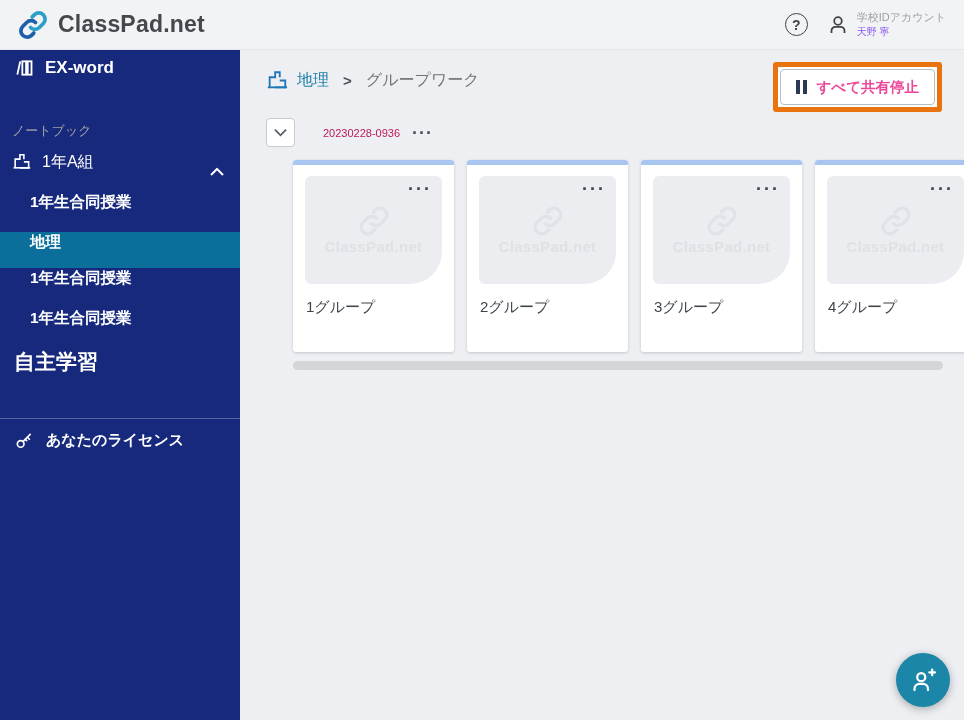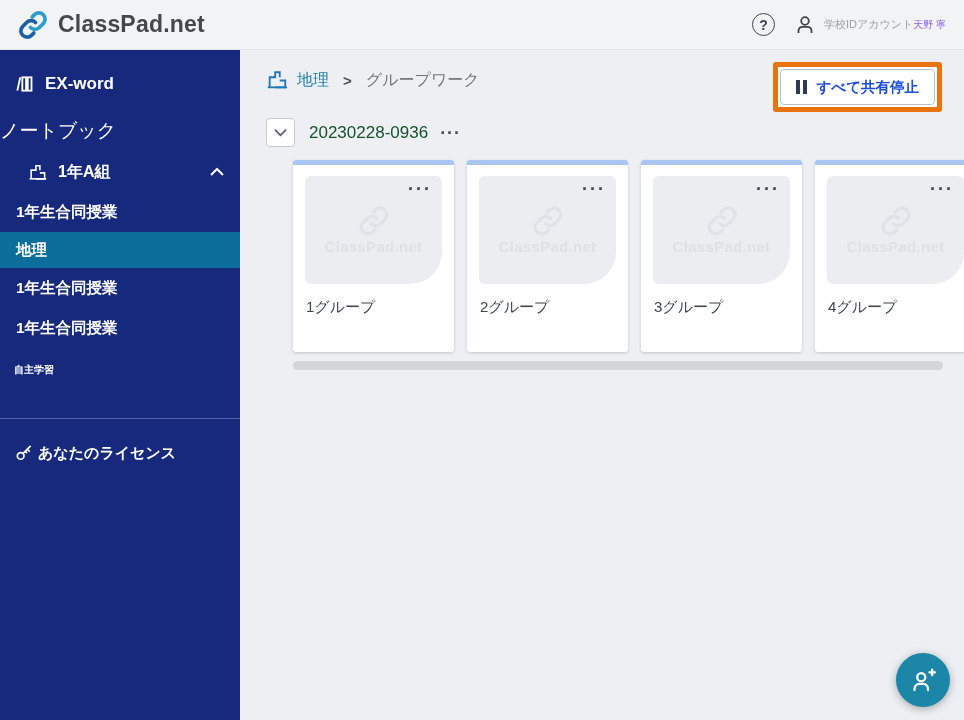--- a/index.html
+++ b/index.html
@@ -16,59 +16,59 @@
   }
   .logo{display:flex;align-items:center;gap:10px;cursor:pointer}
   .logo-text{font-size:23px;font-weight:700;color:#44484d;letter-spacing:.2px}
   .h-right{display:flex;align-items:center;gap:18px}
   .help-btn{
     width:21px;height:21px;border:1.7px solid #3e444a;border-radius:50%;
     display:flex;align-items:center;justify-content:center;
     font-size:14px;font-weight:700;color:#3e444a;cursor:pointer;
   }
   .user{display:flex;align-items:center;gap:7px;cursor:pointer}
-  .acct{display:flex;justify-content:flex-end}
+  .acct{display:flex;flex-direction:column;justify-content:flex-end}
   .acct-label{font-size:11px;color:#9aa0a6;line-height:1.25}
   .acct-name{font-size:10px;color:#8b5cf6;line-height:1.3}
   
   .sidebar{
     position:absolute;top:50px;left:0;width:240px;height:670px;box-sizing:border-box;
     background:var(--sidebar-navy,#16297c);padding-top:8px;z-index:4;
   }
-  .s-item{display:flex;align-items:center;color:#fff;cursor:pointer;position:relative;box-sizing:border-box}
+  .s-item{display:flex;color:#fff;cursor:pointer;position:relative;box-sizing:border-box}
   .s-top{height:52px;padding-left:14px;gap:11px;font-size:17px;font-weight:700}
-  .s-label{height:42px;display:flex;align-items:center;color:#ffffff;font-size:19px}
-  .s-class{height:40px;padding-left:28px;gap:11px;font-size:16px;font-weight:700}
-  .s-child{height:40px;padding-left:16px;font-size:15.5px;font-weight:600}
+  .s-label{height:42px;display:flex;align-items:center;padding-left:12px;color:#a3a3a3;font-size:13px}
+  .s-class{height:40px;padding-left:12px;gap:11px;font-size:16px;font-weight:400}
+  .s-child{height:40px;padding-left:30px;font-size:15.5px;font-weight:600}
   .s-child.selected{height:36px;background:var(--selected-teal,#0c6f9b)}
-  .s-plain{height:44px;padding-left:14px;font-size:10px;font-weight:600}
+  .s-plain{height:44px;padding-left:14px;font-size:21px;font-weight:600}
   .chev{position:absolute;right:16px;top:50%;transform:translateY(-50%)}
   .s-divider{height:1px;background:rgba(255,255,255,.28);margin:26px 0 12px}
-  .s-license{height:44px;padding-left:14px;gap:4px;font-size:15px;font-weight:600}
+  .s-license{height:44px;padding-left:14px;gap:12px;font-size:15px;font-weight:600}
   .s-ic{flex-shrink:0}
   
   .breadcrumb{position:absolute;left:266px;top:69px;display:flex;align-items:center;gap:9px}
   .bc-link{font-size:16px;color:var(--link-blue,#1d7ea8);cursor:pointer}
   .bc-sep{font-size:15px;color:#4a5056;font-weight:700;margin:0 5px}
   .bc-current{font-size:16px;color:#737373}
   .controls{position:absolute;left:266px;top:118px;display:flex;align-items:center;gap:12px}
   .dd-btn{
     width:29px;height:29px;background:#fff;border:1px solid #c6cad0;border-radius:4px;
     display:flex;align-items:center;justify-content:center;cursor:pointer;box-sizing:border-box;
   }
-  .nb-title{font-size:17px;color:#14532d;margin-left:2px}
+  .nb-title{font-size:11px;color:#be185d;margin-left:16px}
   .more{font-size:18px;font-weight:700;color:#4a5056;letter-spacing:1px;line-height:1;cursor:pointer}
   .stop-wrap{
     position:absolute;right:22px;top:62px;
     border:5px solid var(--accent-orange,#e8730f);border-radius:3px;padding:2px;background:#fff;
   }
   .stop-btn{
     display:flex;align-items:center;gap:9px;height:36px;padding:0 15px;
     background:#fff;border:1px solid #b9bdc3;border-radius:4px;cursor:pointer;
-    font-size:14.5px;color:#1d4ed8;font-weight:600;font-family:inherit;box-sizing:border-box;
+    font-size:14.5px;color:#ec4899;font-weight:600;font-family:inherit;box-sizing:border-box;
   }
   .pause{display:flex;gap:3px}
   .pause span{width:4px;height:14px;background:#2b3a55}
   
   .cards{position:absolute;left:293px;top:160px;display:flex;gap:13px}
   .card{
     width:161px;height:192px;background:#fff;border-radius:3px;position:relative;flex-shrink:0;
     box-shadow:0 1px 3px rgba(30,40,60,.2);cursor:pointer;
   }
   .card-strip{height:5px;background:var(--card-strip,#a9c5f2);border-radius:3px 3px 0 0}

